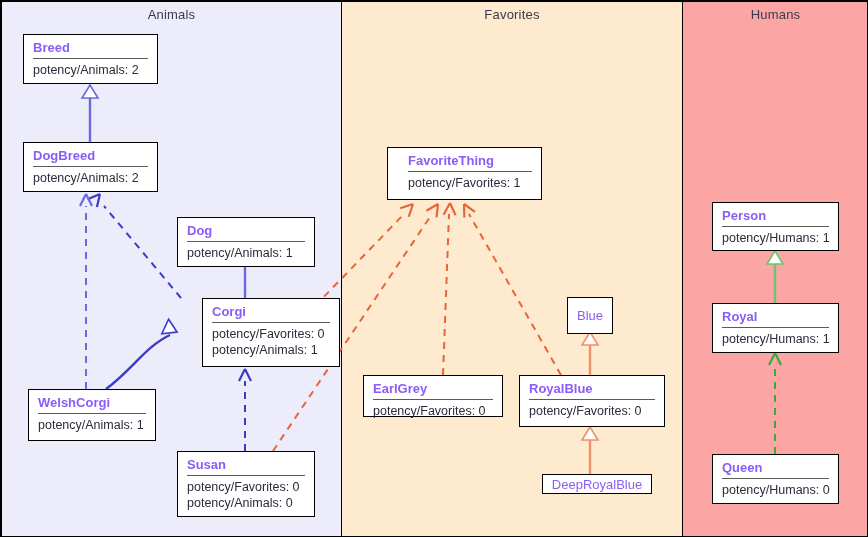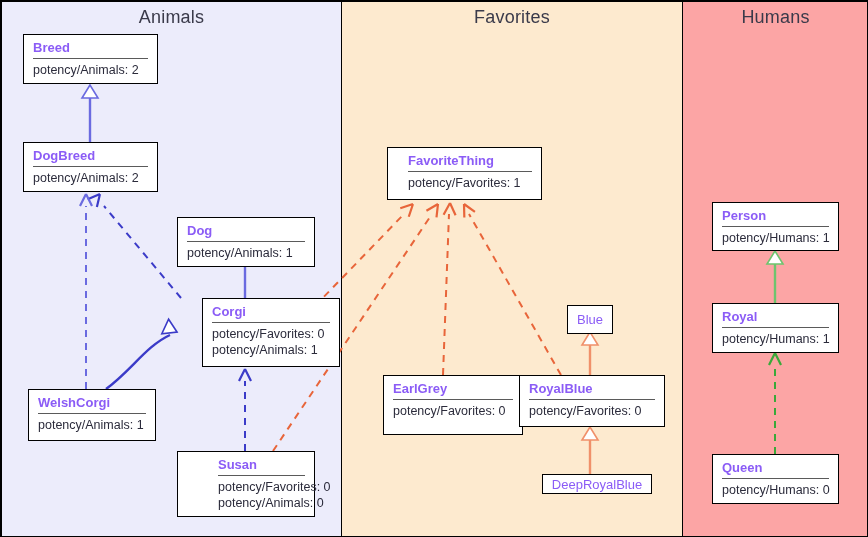--- a/index.html
+++ b/index.html
@@ -17,21 +17,21 @@
     box-sizing:border-box;
     border:1px solid #000000;
     top:0;
     height:537px;
   }
   .pkg-title{
     position:absolute;
     top:5px;
     left:0;right:0;
     text-align:center;
-    font-size:18px;
+    font-size:13px;
     color:#3a3a4a;
     letter-spacing:0.2px;
   }
   .pkg-animals{ left:0;   width:341px; background:#ececfb; }
   .pkg-favorites{ left:340px; width:342px; background:#fdeacf; }
   .pkg-humans{ left:681px; width:187px; background:#fca5a5; }
 
   svg.edges{
     position:absolute;left:0;top:0;width:868px;height:537px;
     overflow:visible;pointer-events:none;
@@ -178,39 +178,39 @@
           <div class="attr">potency/Animals: 1</div>
         </div>
       </div>
       <div class="node" style="left: 27px; top: 388px; width: 128px; height: 52px;">
         <div class="nm">WelshCorgi</div>
         <div class="sep"></div>
         <div class="attrs">
           <div class="attr">potency/Animals: 1</div>
         </div>
       </div>
-      <div class="node" style="left: 176px; top: 450px; width: 138px; height: 66px; padding-left: 31px;">
+      <div class="node" style="left: 176px; top: 450px; width: 138px; height: 66px;">
         <div class="nm">Susan</div>
         <div class="sep"></div>
         <div class="attrs">
           <div class="attr">potency/Favorites: 0</div>
           <div class="attr">potency/Animals: 0</div>
         </div>
       </div>
       <div class="node" style="left: 386px; top: 146px; width: 155px; height: 53px; padding-left: 11px;">
         <div class="nm">FavoriteThing</div>
         <div class="sep"></div>
         <div class="attrs">
           <div class="attr">potency/Favorites: 1</div>
         </div>
       </div>
-      <div class="node plain" style="left: 566px; top: 304px; width: 46px; height: 29px;">
+      <div class="node plain" style="left: 566px; top: 296px; width: 46px; height: 37px;">
         <div class="nm">Blue</div>
       </div>
-      <div class="node" style="left: 362px; top: 374px; width: 140px; height: 60px; margin-left: 20px;">
+      <div class="node" style="left: 362px; top: 374px; width: 140px; height: 42px;">
         <div class="nm">EarlGrey</div>
         <div class="sep"></div>
         <div class="attrs">
           <div class="attr">potency/Favorites: 0</div>
         </div>
       </div>
       <div class="node" style="left: 518px; top: 374px; width: 146px; height: 52px;">
         <div class="nm">RoyalBlue</div>
         <div class="sep"></div>
         <div class="attrs">

